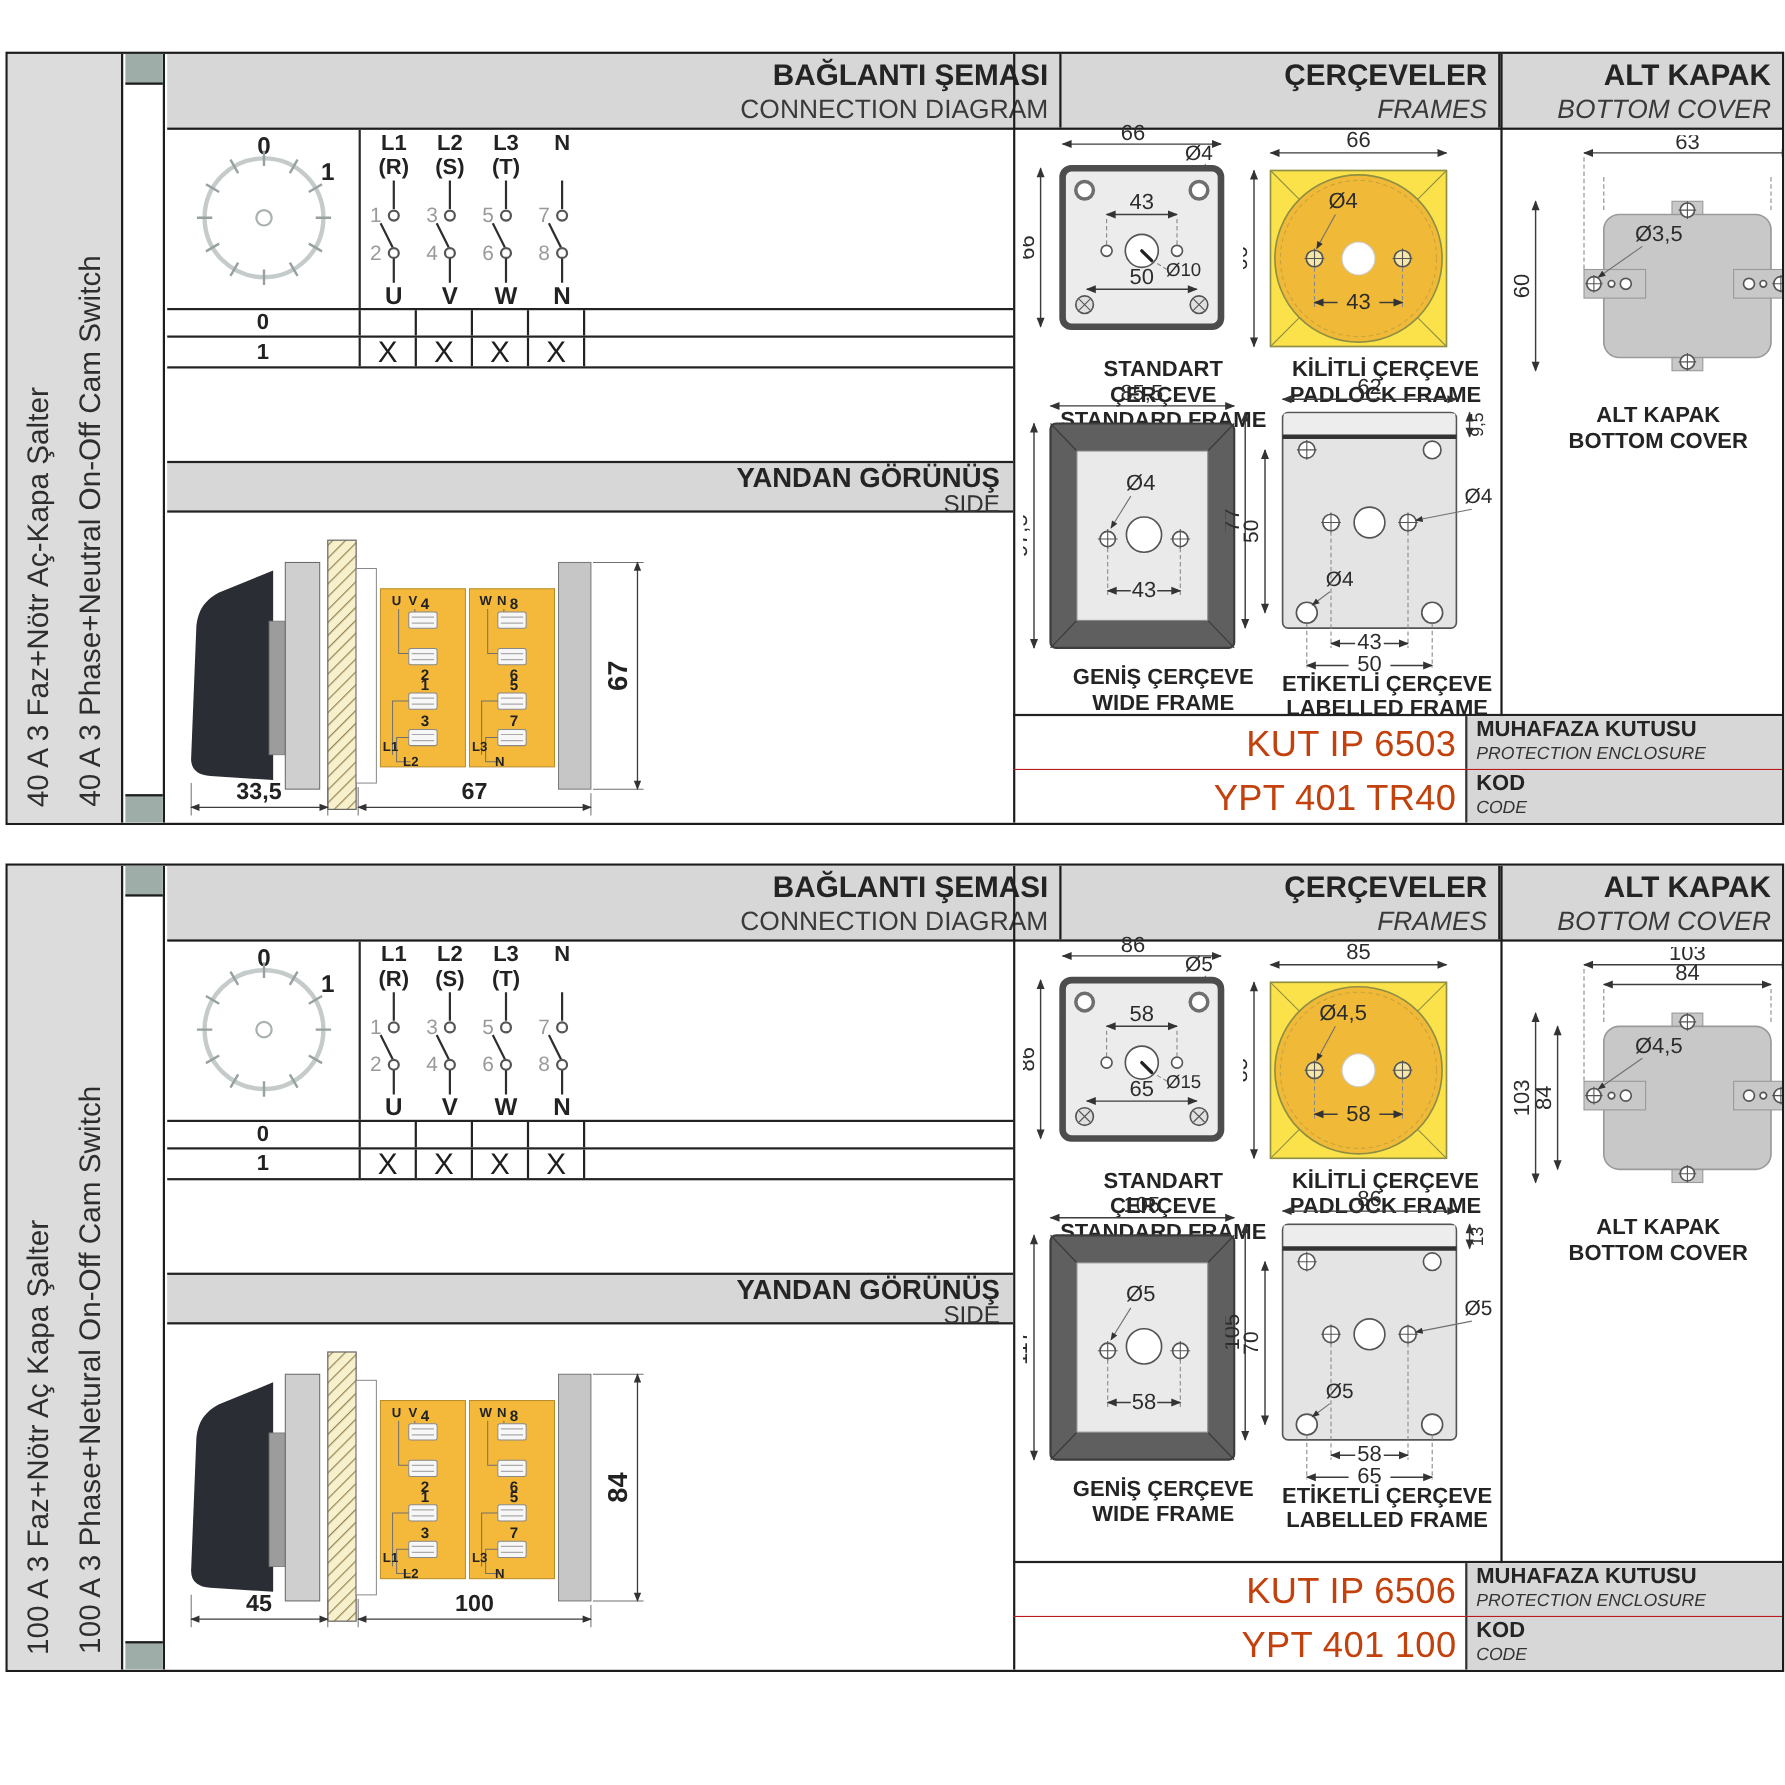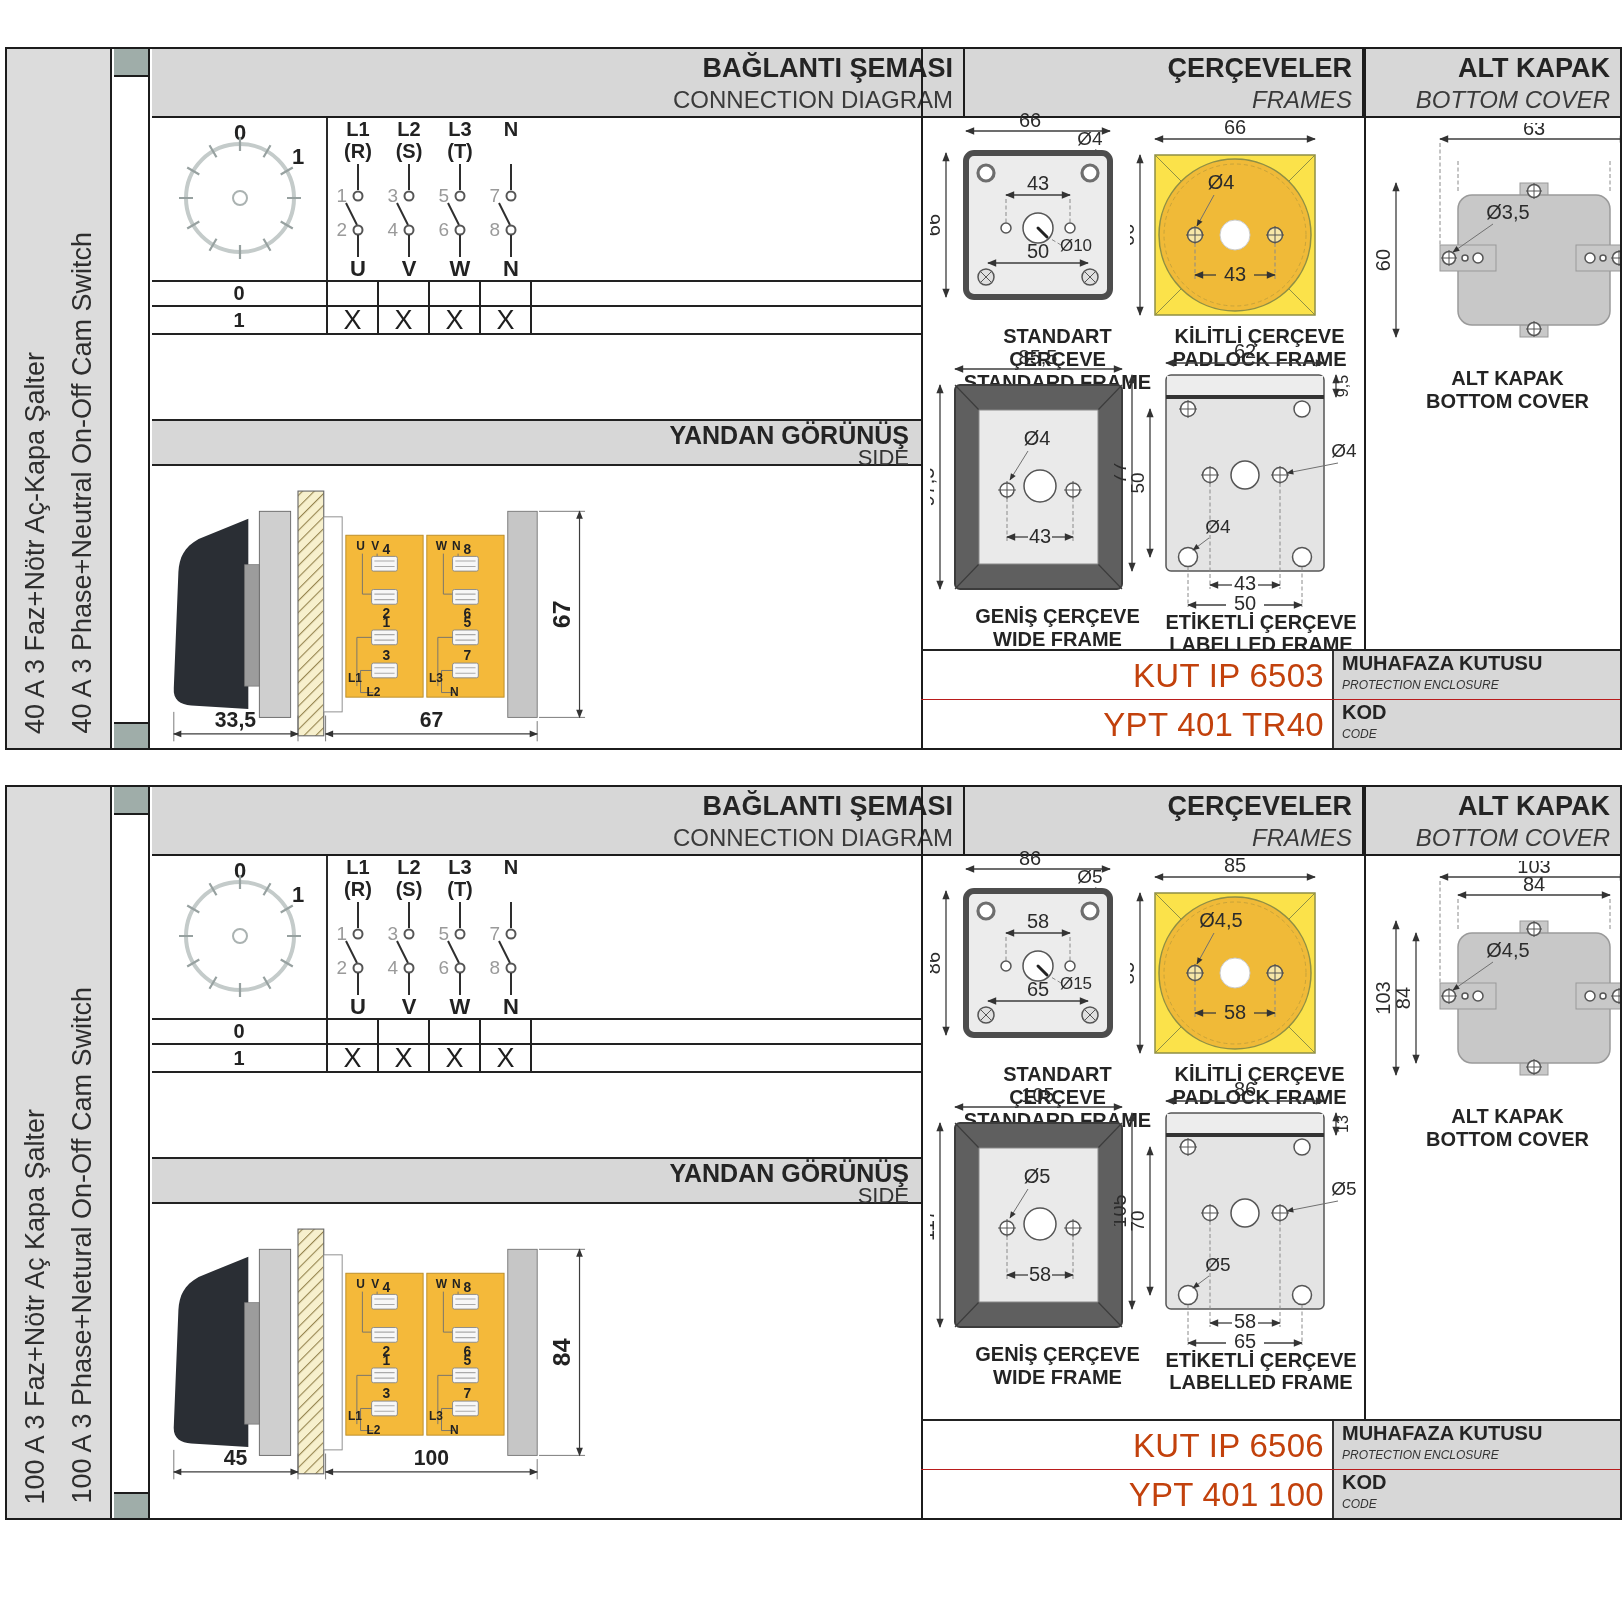--- a/index.html
+++ b/index.html
@@ -32,21 +32,21 @@
   .band{position:absolute;left:0;top:370px;width:769px;height:47px;background:#d7d7d7;border-top:2px solid #222;border-bottom:2px solid #222;text-align:right;padding-right:12px;box-sizing:border-box;}
   .band .tr{font-size:25px;font-weight:bold;line-height:26px;padding-top:1px;color:#242424;}
   .band .en{font-size:22px;line-height:19px;color:#333;}
   .cap{position:absolute;text-align:center;font-weight:bold;color:#242424;font-size:20px;line-height:23px;padding-left:31px;}
   .codes{position:absolute;left:769px;right:0;bottom:0;border-top:2px solid #222;}
   .code-row{position:relative;height:48px;}
   .code-row.r2{border-top:1px solid #b91c1c;}
   .code-val{position:absolute;left:0;right:288px;top:0;bottom:0;text-align:right;font-size:33px;color:#c2410c;padding:6px 8px 0 0;letter-spacing:0.3px;}
   .code-lab{position:absolute;right:0;top:0;bottom:0;width:288px;background:#d7d7d7;border-left:2px solid #333;padding:1px 0 0 8px;box-sizing:border-box;}
   .code-lab .tr{font-weight:bold;font-size:20px;line-height:23px;color:#242424;}
-  .code-lab .en{font-style:italic;font-size:12px;line-height:21px;color:#333;}
+  .code-lab .en{font-style:italic;font-size:16px;line-height:21px;color:#333;}
   .absvg{position:absolute;}
   svg text{font-family:"Liberation Sans",sans-serif;}
   .t13b{font-size:13px;font-weight:bold;fill:#222;}
   .t15b{font-size:15px;font-weight:bold;fill:#222;}
   .t16{font-size:16px;fill:#2c2c2c;}
   .t17{font-size:17px;fill:#2c2c2c;}
   .t19{font-size:19px;fill:#2c2c2c;}
   .t20{font-size:20px;fill:#2c2c2c;}
   .t20b{font-size:20px;font-weight:bold;fill:#222;}
   .t22b{font-size:22px;font-weight:bold;fill:#222;}

